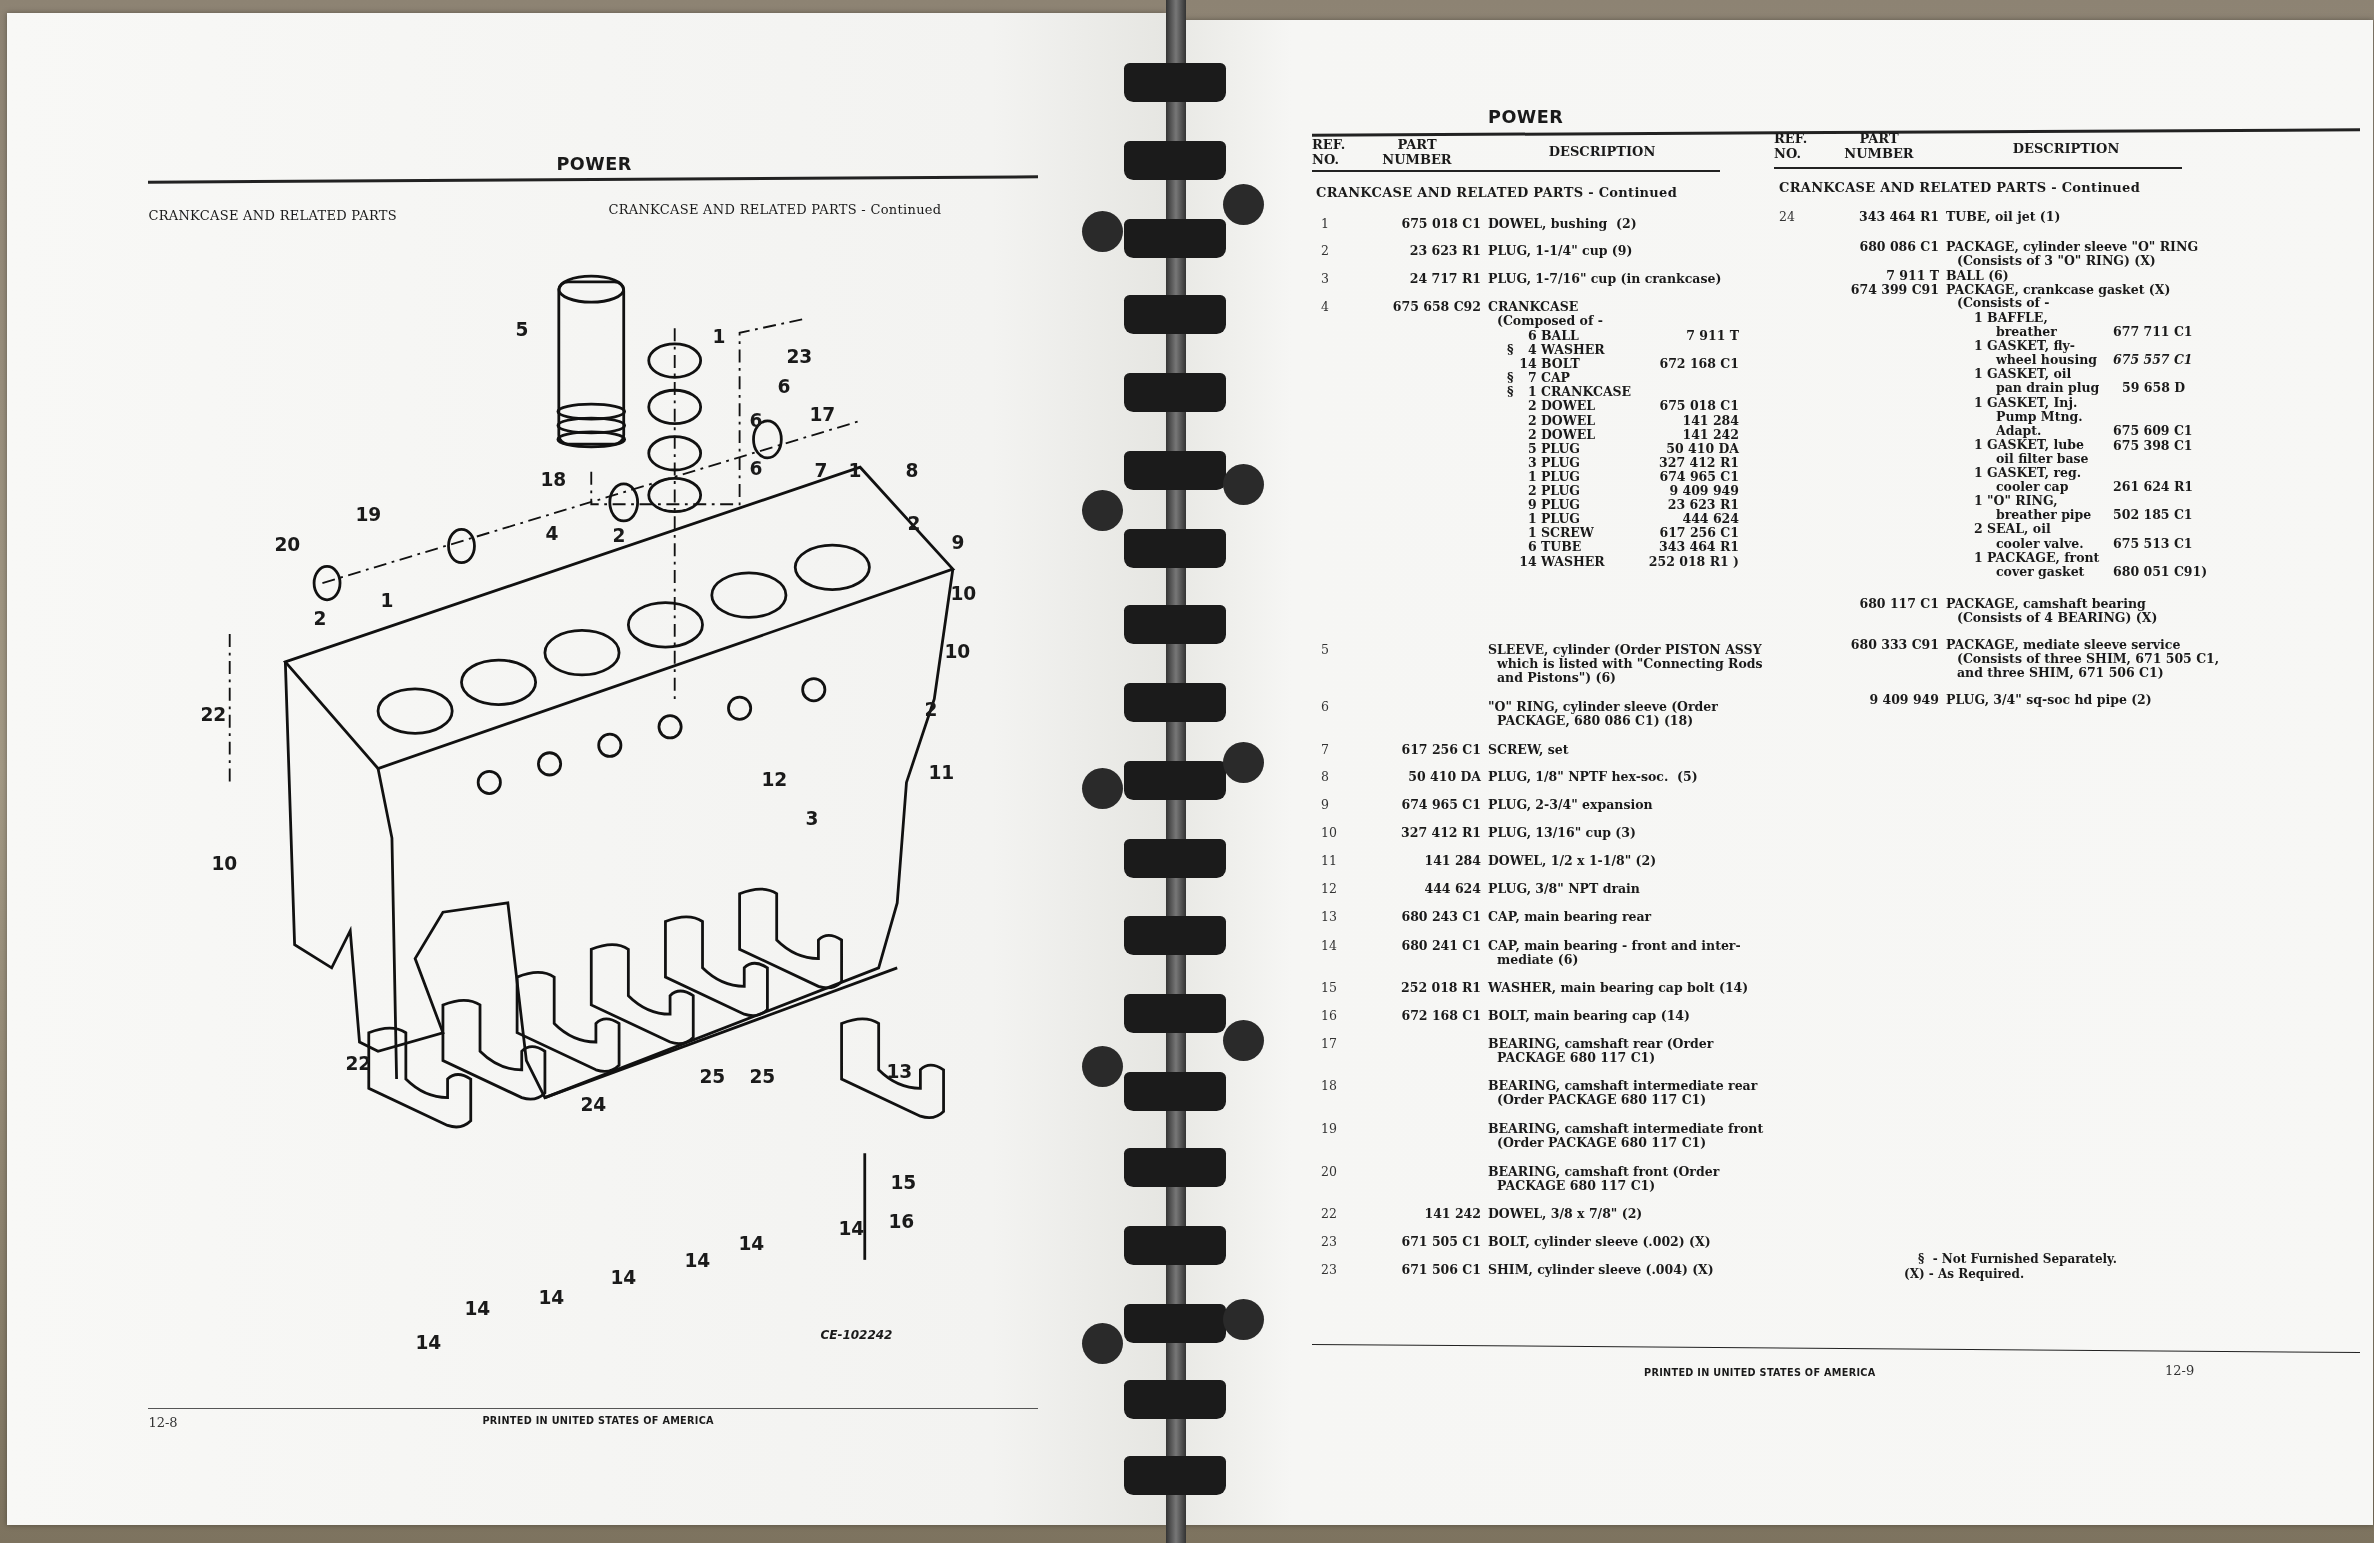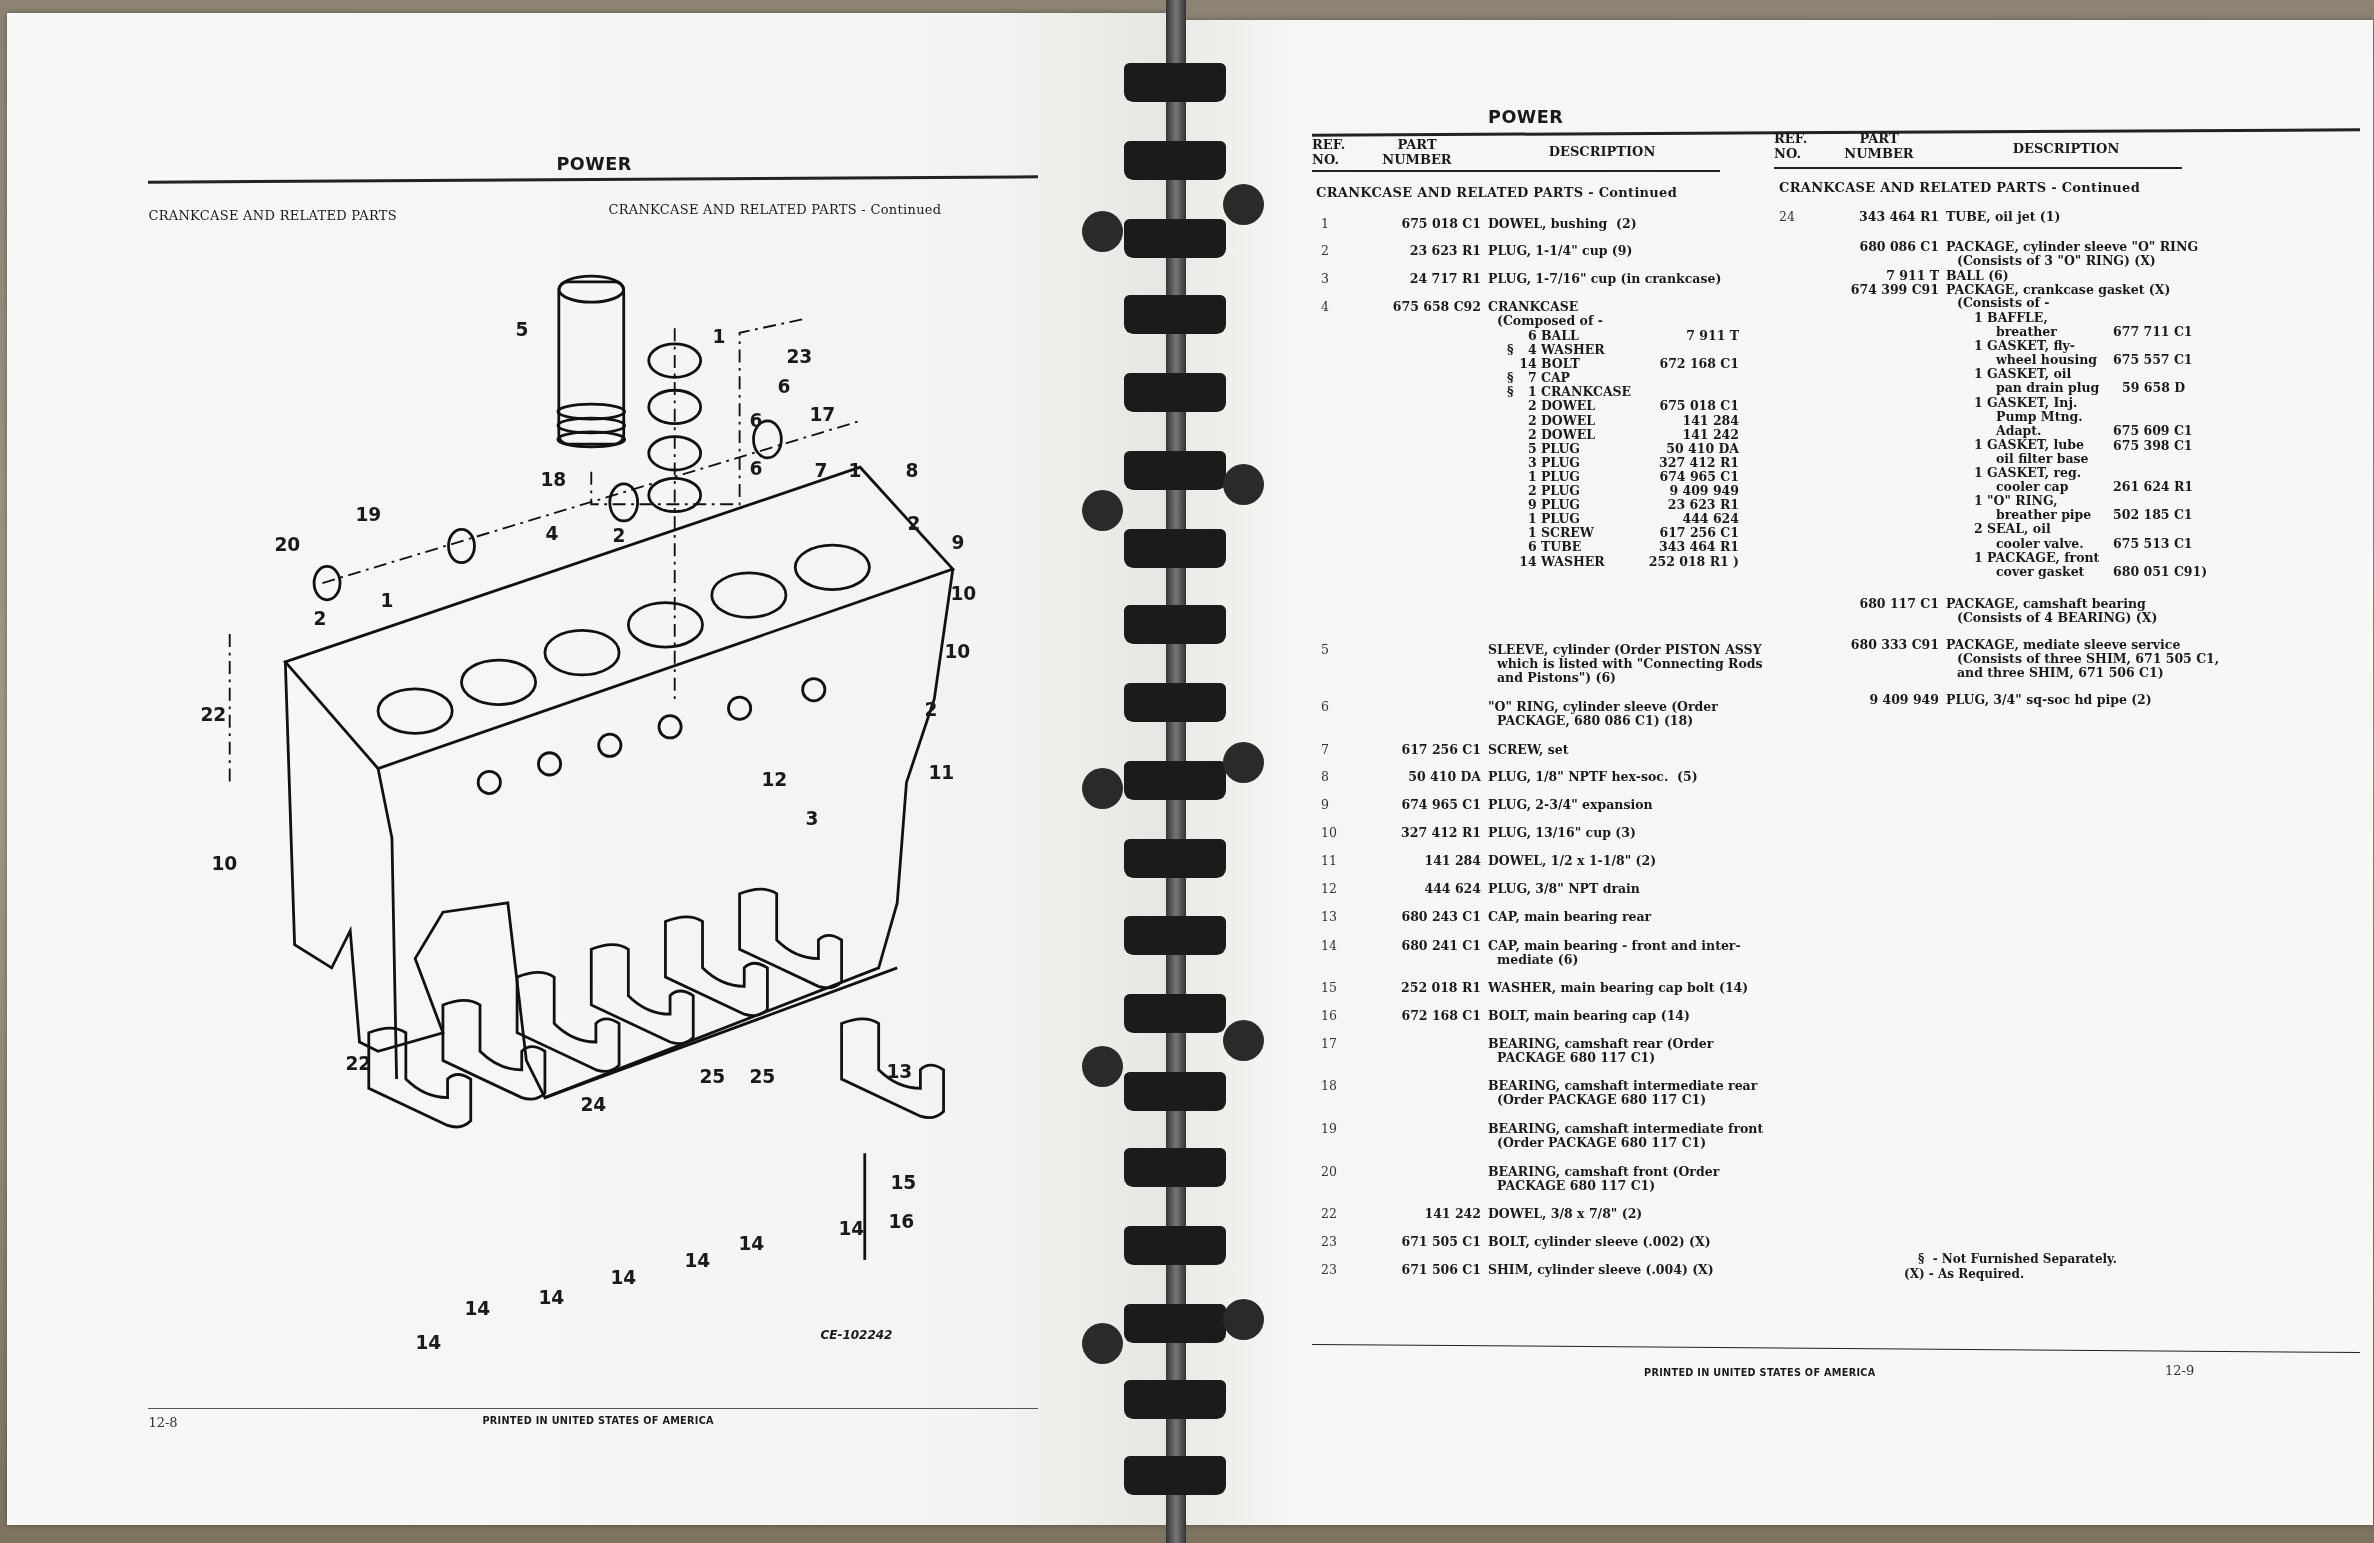--- a/index.html
+++ b/index.html
@@ -250,21 +250,21 @@
     <div class="row" style="top:263px;"><span class="ref"></span><span class="pn">674 399 C91</span><span class="desc">PACKAGE, crankcase gasket (X)</span></div>
     <div class="sub" style="left:178px;top:276px;">(Consists of -</div>
 
     <div class="abs" style="left:195px;top:291px;width:241px;">
       <div class="sub" style="top:0;"><span>1</span> <span>BAFFLE,</span></div>
       <div class="sub" style="top:14px;left:22px;">breather</div>
       <div class="sub" style="top:14px;left:139px;">677 711 C1</div>
 
       <div class="sub" style="top:28px;"><span>1</span> <span>GASKET, fly-</span></div>
       <div class="sub" style="top:42px;left:22px;">wheel housing</div>
-      <div class="sub" style="top:42px;left:139px;">675 557 C1</div>
+      <div class="sub" style="top:42px;left:139px;font-style:italic;">675 557 C1</div>
 
       <div class="sub" style="top:56px;"><span>1</span> <span>GASKET, oil</span></div>
       <div class="sub" style="top:70px;left:22px;">pan drain plug</div>
       <div class="sub" style="top:70px;left:148px;">59 658 D</div>
 
       <div class="sub" style="top:85px;"><span>1</span> <span>GASKET, Inj.</span></div>
       <div class="sub" style="top:99px;left:22px;">Pump Mtng.</div>
       <div class="sub" style="top:113px;left:22px;">Adapt.</div>
       <div class="sub" style="top:113px;left:139px;">675 609 C1</div>
 

